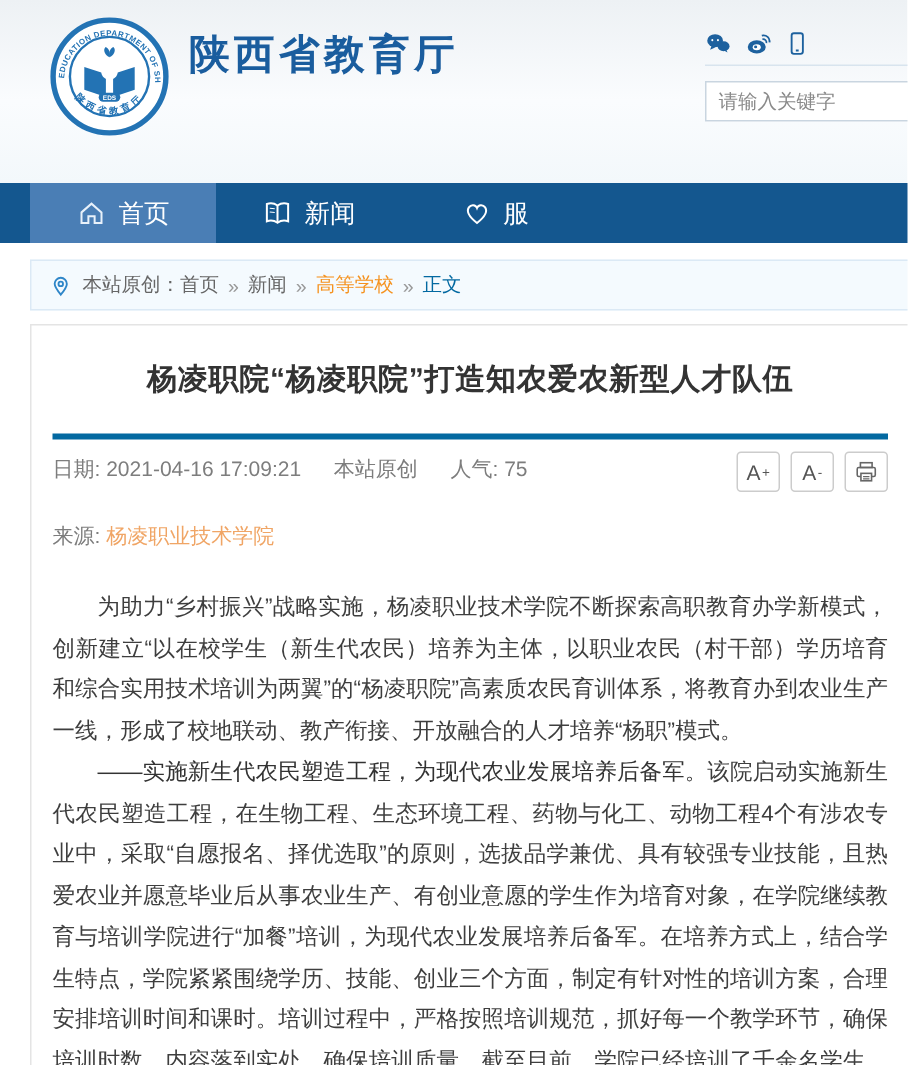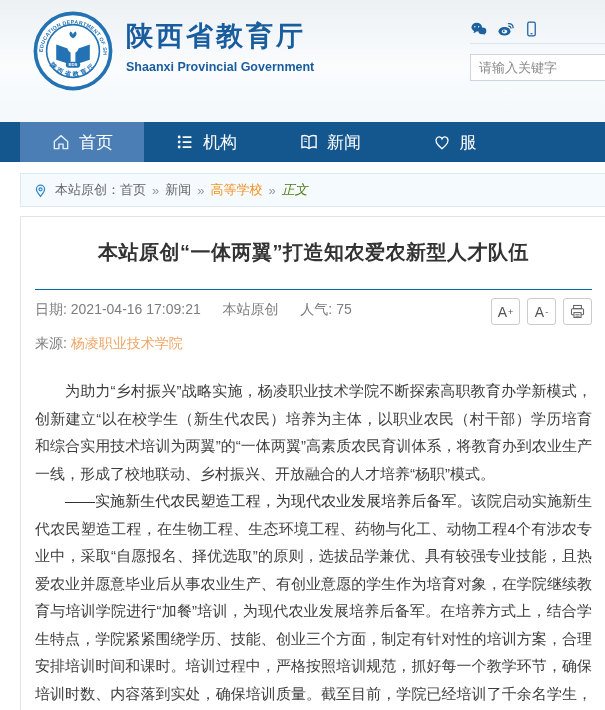--- a/index.html
+++ b/index.html
@@ -33,30 +33,30 @@
   .nav-item.active { background:#4a7eb5; }
 
   
   .breadcrumb { position:absolute; top:173px; left:20px; width:640px; height:34px;
     background:#f4fafe; border:1px solid #dbe9f5; display:flex; align-items:center;
     font-size:13px; color:#666; }
   .breadcrumb svg { margin:0 7px 0 12px; }
   .crumb-sep { margin:0 6px; color:#999; }
   .crumb-link { color:#666; cursor:pointer; }
   .crumb-hot { color:#f5921e; font-weight:normal; cursor:pointer; }
-  .crumb-cur { color:#4d7c0f;font-style:italic; }
+  .crumb-cur { color:#0369a1; }
 
   
   .content-box { position:absolute; top:216px; left:20px; width:640px; height:500px;
     background:#fff; border:1px solid #e4e4e4; padding:0 14px; } 
   .art-title { margin-top:22px; width:557px; text-align:center; font-size:20px; font-weight:bold;
     color:#333; letter-spacing:0.5px; }
-  .meta { margin-top:23px; border-top:1px solid #0369a1; padding-top:11px; width:557px;
+  .meta { margin-top:23px; border-top:4px solid #0369a1; padding-top:11px; width:557px;
     font-size:14px; color:#7d7d7d; position:relative; }
-  .meta-row2 { margin-top:16px; }
+  .meta-row2 { margin-top:27px; }
   .meta .sp { display:inline-block; width:14px; }
   .source-link { color:#f0a565; }
   .tools { position:absolute; right:0; top:8px; display:flex; }
   .tool-btn { width:29px; height:27px; border:1px solid #ccc; border-radius:3px; background:#fff;
     margin-left:7px; display:flex; align-items:center; justify-content:center;
     font-size:14px; color:#555; cursor:pointer; }
   .tool-btn sup { font-size:9px; margin-left:1px; }
 
   .body-text { margin-top:24px; width:557px; font-size:15px; color:#3e3e3e;
     line-height:27.5px; text-align:justify; }
@@ -88,21 +88,20 @@
     <path d="M49.2 44 h1.6 v18 h-1.6 Z" fill="#ffffff"></path>
     <path d="M49.5 53 C43.5 51.5 42 46.5 44 43.5 C48 44.5 50 49 49.5 53 Z" fill="#ffffff"></path>
     <path d="M50.5 53 C56.5 51.5 58 46.5 56 43.5 C52 44.5 50 49 50.5 53 Z" fill="#ffffff"></path>
     <rect x="41" y="63.5" width="18" height="7.5" rx="3.75" fill="#2373b4"></rect>
     <text x="50" y="69.3" font-size="5.4" fill="#ffffff" text-anchor="middle" font-weight="bold">EDS</text>
   </svg>
 
   <div class="site-titles">
     <div class="site-title-cn">陕西省教育厅</div>
     <div class="site-title-en">
-      <div>Shaanxi Provincial Government</div>
     </div>
   </div>
 
   <div class="header-right">
     <div class="social-row">
       <svg width="18" height="18" viewBox="0 0 24 24">
         <ellipse cx="9" cy="9.5" rx="7" ry="5.8" fill="#1d619e"></ellipse>
         <path d="M4.5 17.5 L6 13.5 L9 15.5 Z" fill="#1d619e"></path>
         <ellipse cx="16.5" cy="14.5" rx="5.3" ry="4.4" fill="#1d619e"></ellipse>
         <path d="M20 20 L18.8 17.2 L16.5 18 Z" fill="#1d619e"></path>
@@ -126,31 +125,20 @@
   </div>
 </div>
 
 <div class="nav">
   <div class="nav-inner">
     <div class="nav-item active">
       <svg width="20" height="20" viewBox="0 0 24 24">
         <path d="M4 11.5 L12 4.5 L20 11.5 V20 H14.5 V14.5 H9.5 V20 H4 Z" fill="none" stroke="#e8f1fa" stroke-width="1.6"></path>
       </svg>
       <span>首页</span>
-    </div>
-    <div class="nav-item">
-      <svg width="20" height="20" viewBox="0 0 24 24">
-        <circle cx="5" cy="6" r="1.7" fill="#fff"></circle>
-          <rect x="9" y="5" width="11" height="2.2" rx="1.1" fill="#fff"></rect>
-        <circle cx="5" cy="12" r="1.7" fill="#fff"></circle>
-          <rect x="9" y="11" width="11" height="2.2" rx="1.1" fill="#fff"></rect>
-        <circle cx="5" cy="18" r="1.7" fill="#fff"></circle>
-          <rect x="9" y="17" width="11" height="2.2" rx="1.1" fill="#fff"></rect>
-      </svg>
-      <span>机构</span>
     </div>
     <div class="nav-item">
       <svg width="20" height="20" viewBox="0 0 24 24">
         <path d="M12 6 C9.5 4.2 5.8 4 3.5 4.8 V18.6 C5.8 17.8 9.5 18 12 19.8 C14.5 18 18.2 17.8 20.5 18.6 V4.8 C18.2 4 14.5 4.2 12 6 Z" fill="none" stroke="#fff" stroke-width="1.6"></path>
         <line x1="12" y1="6" x2="12" y2="19.8" stroke="#fff" stroke-width="1.6"></line>
         <line x1="5.8" y1="8.2" x2="9.8" y2="8.6" stroke="#fff" stroke-width="1"></line>
         <line x1="5.8" y1="11.2" x2="9.8" y2="11.6" stroke="#fff" stroke-width="1"></line>
       </svg>
       <span>新闻</span>
     </div>
@@ -173,21 +161,21 @@
   <span class="crumb-sep">»</span>
   <span class="crumb-link">新闻</span>
   <span class="crumb-sep">»</span>
   <span class="crumb-hot">高等学校</span>
   <span class="crumb-sep">»</span>
   <span class="crumb-cur">正文</span>
 </div>
 
 <div class="content-box">
 
-  <h1 class="art-title">本站原创“一体两翼”打造知农爱农新型人才队伍</h1>
+  <h1 class="art-title">杨凌职院“杨凌职院”打造知农爱农新型人才队伍</h1>
 
   <div class="meta">
     <div>
       <span>日期:</span>
       <span>2021-04-16 17:09:21</span>
       <span class="sp"></span>
       <span>本站原创</span>
       <span class="sp"></span>
       <span>人气:</span>
       <span>75</span>
@@ -211,16 +199,16 @@
           <rect x="3.5" y="8" width="17" height="8.5" rx="1.5" fill="none" stroke="#666" stroke-width="1.5"></rect>
           <rect x="7" y="13.5" width="10" height="7" fill="#fff" stroke="#666" stroke-width="1.5"></rect>
           <line x1="9" y1="16.5" x2="15" y2="16.5" stroke="#666" stroke-width="1.2"></line>
           <line x1="9" y1="18.7" x2="15" y2="18.7" stroke="#666" stroke-width="1.2"></line>
         </svg>
       </div>
     </div>
   </div>
 
   <div class="body-text">
-    <p><span>为助力“乡村振兴”战略实施，杨凌职业技术学院不断探索高职教育办学新模式，创新建立“以在校学生（新生代农民）培养为主体，以职业农民（村干部）学历培育和综合实用技术培训为两翼”的“一体两翼”高素质农民育训体系，将教育办到农业生产一线，形成了校地联动、乡村振兴、开放融合的人才培养“杨职”模式。</span></p>
+    <p><span>为助力“乡村振兴”战略实施，杨凌职业技术学院不断探索高职教育办学新模式，创新建立“以在校学生（新生代农民）培养为主体，以职业农民（村干部）学历培育和综合实用技术培训为两翼”的“杨凌职院”高素质农民育训体系，将教育办到农业生产一线，形成了校地联动、教产衔接、开放融合的人才培养“杨职”模式。</span></p>
     <p><span class="p-lead">——实施新生代农民塑造工程，为现代农业发展培养后备军。</span><span>该院启动实施新生代农民塑造工程，在生物工程、生态环境工程、药物与化工、动物工程4个有涉农专业中，采取“自愿报名、择优选取”的原则，选拔品学兼优、具有较强专业技能，且热爱农业并愿意毕业后从事农业生产、有创业意愿的学生作为培育对象，在学院继续教育与培训学院进行“加餐”培训，为现代农业发展培养后备军。在培养方式上，结合学生特点，学院紧紧围绕学历、技能、创业三个方面，制定有针对性的培训方案，合理安排培训时间和课时。培训过程中，严格按照培训规范，抓好每一个教学环节，确保培训时数、内容落到实处，确保培训质量。截至目前，学院已经培训了千余名学生，一些学生也已经投身农村广阔天地，为繁荣农村经济、发展现代农业贡献一己之力。</span></p>
   </div>
 </div>
 
 </body></html>

